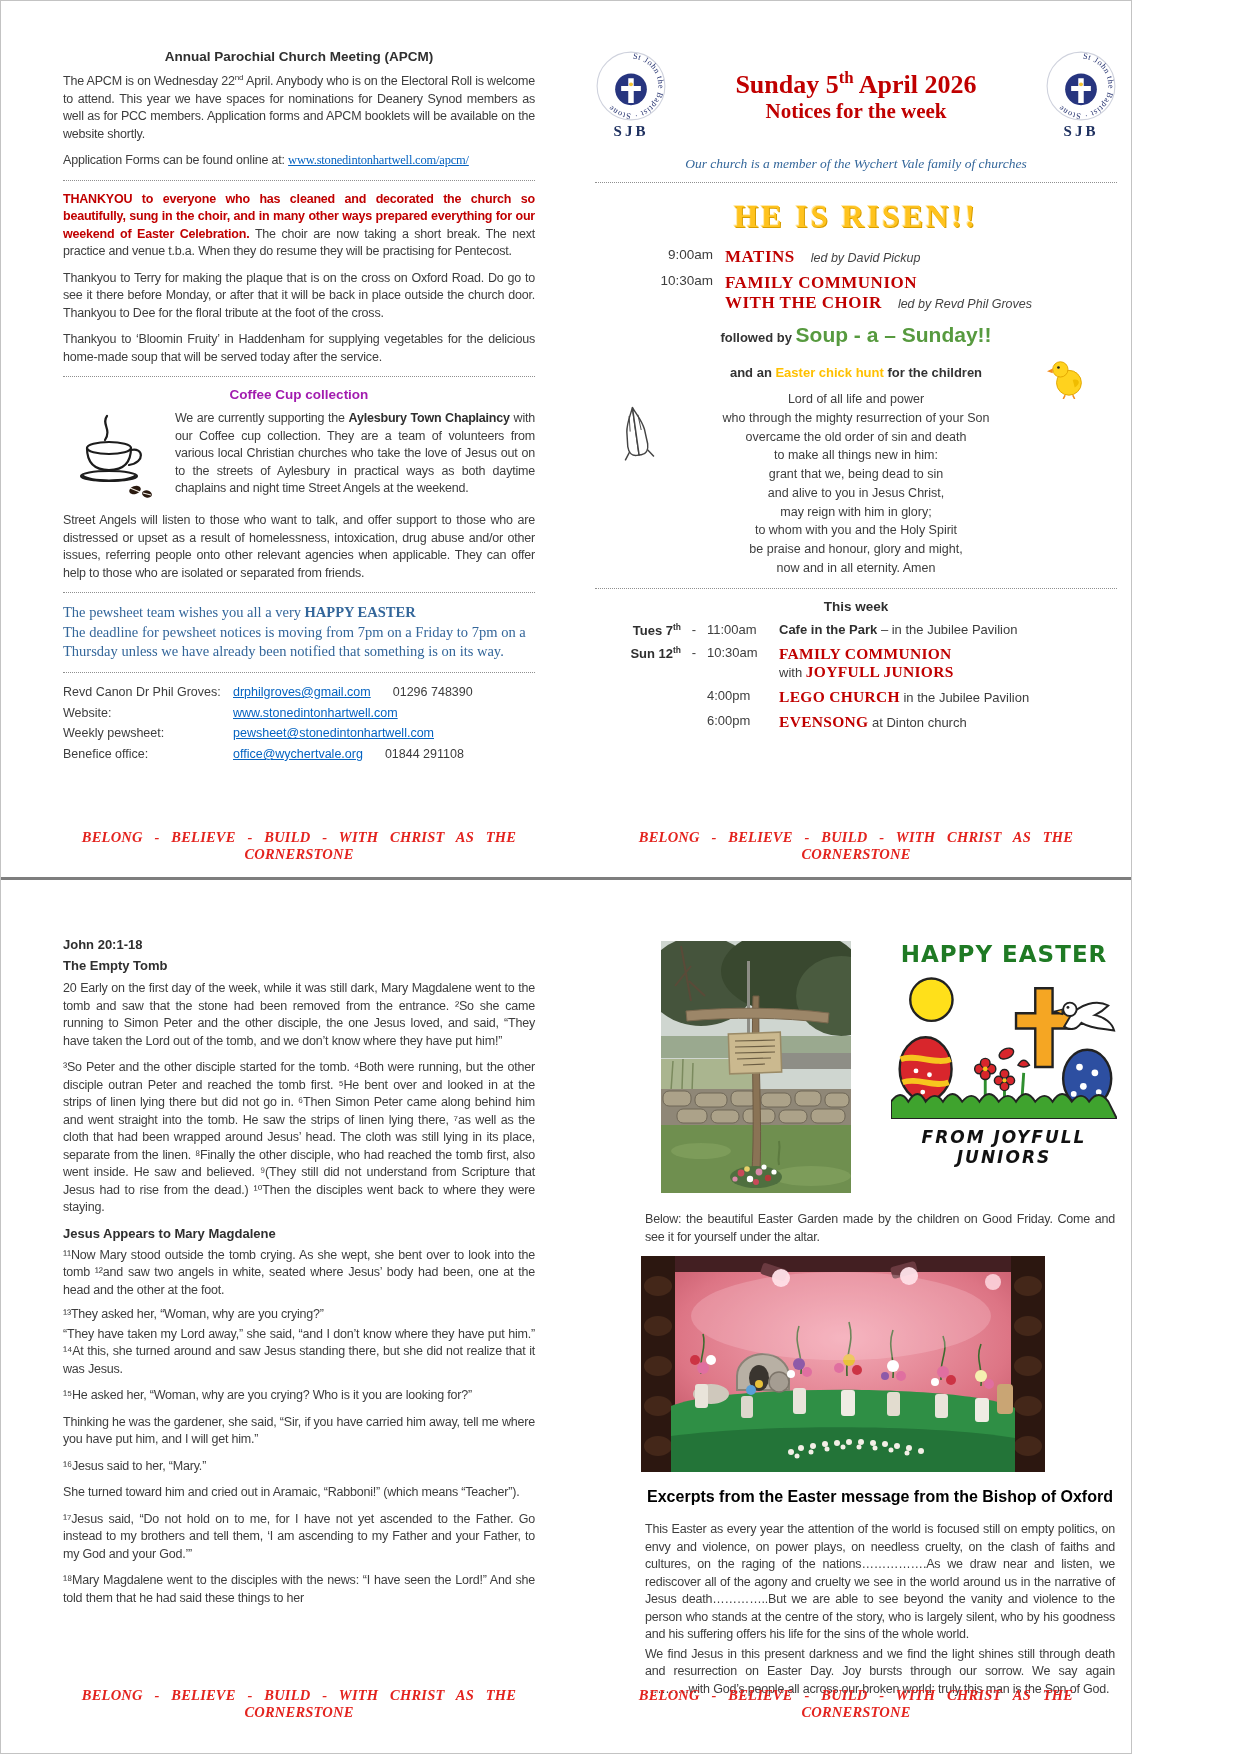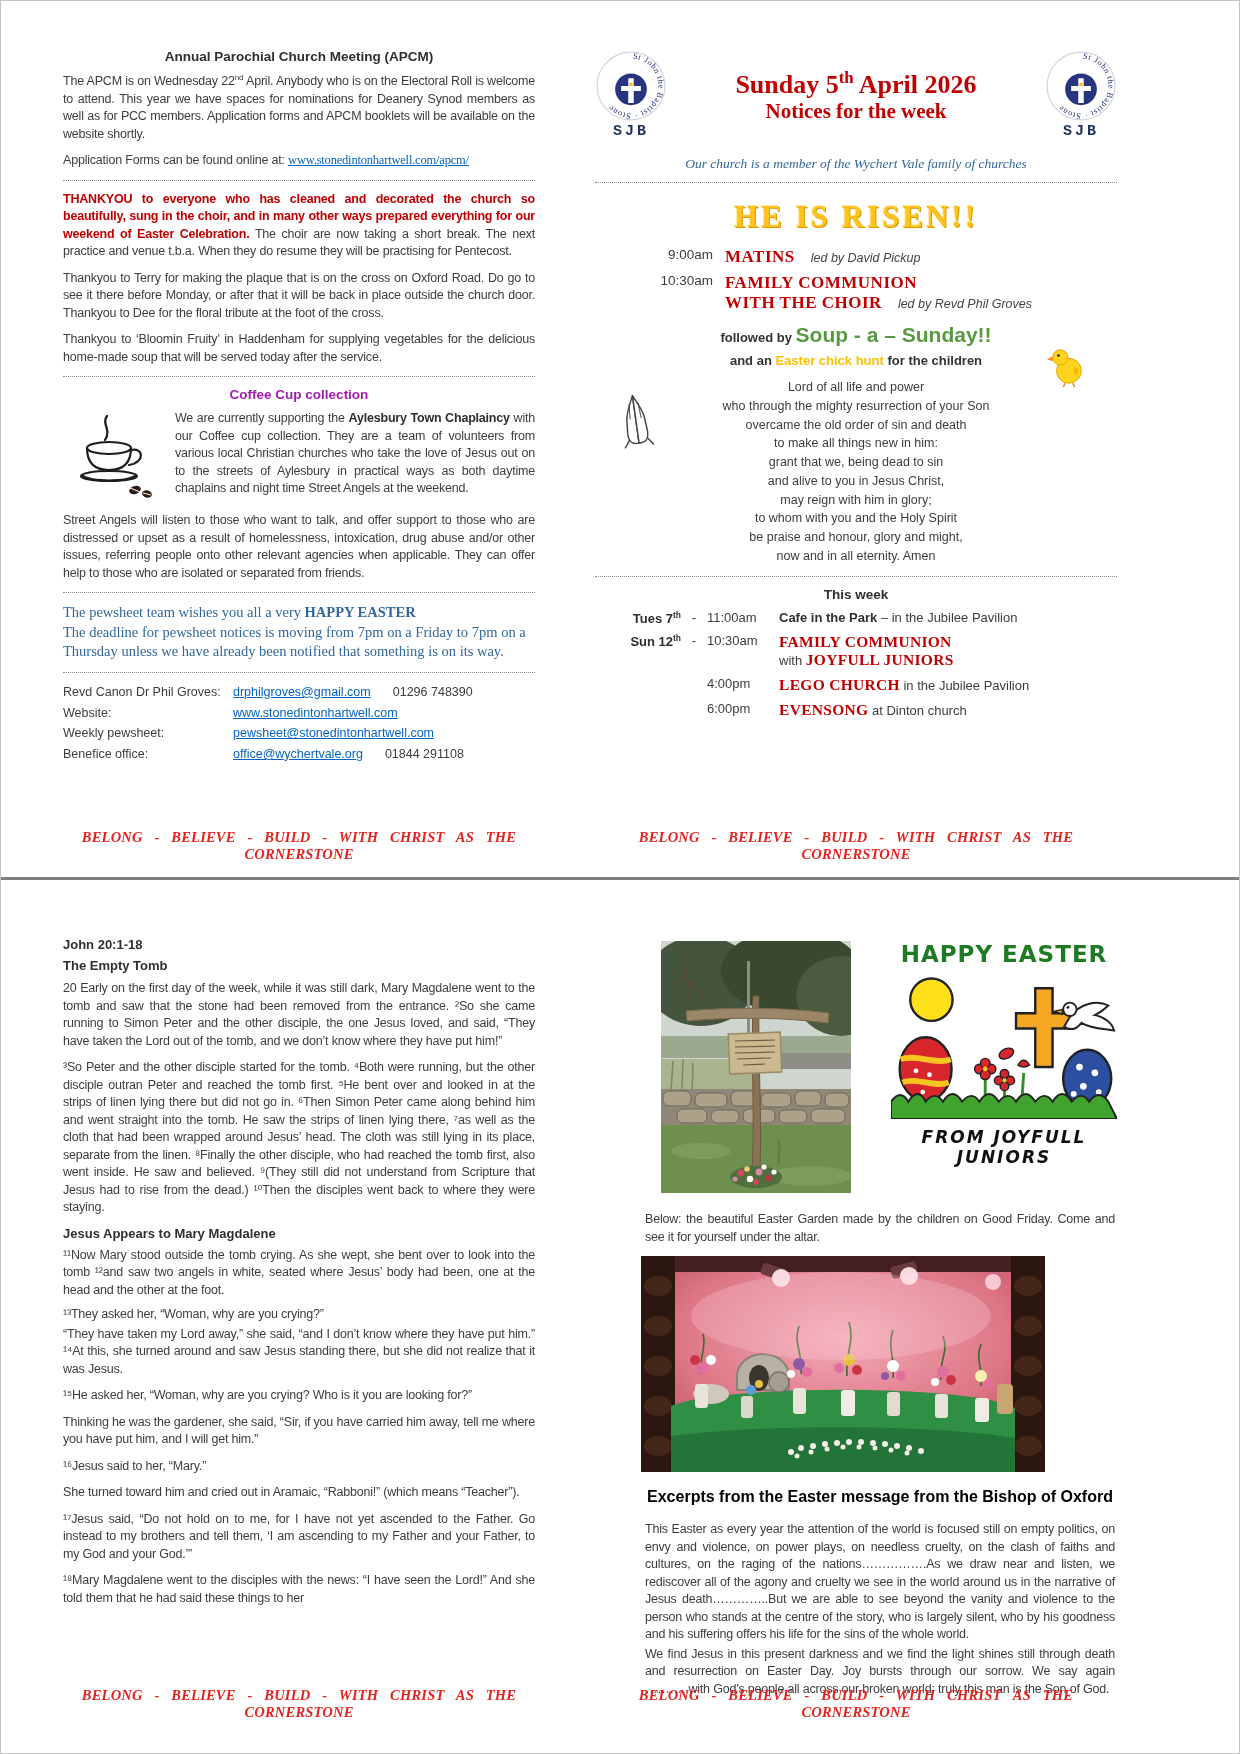--- a/index.html
+++ b/index.html
@@ -1,16 +1,16 @@
 <!DOCTYPE html>
 <html><head>
 <meta charset="utf-8">
 <style>
   html,body{margin:0;padding:0;background:#fff;}
-  .sheet{position:relative;width:1240px;height:1754px;background:#fff;border:1px solid #c3c3c3;
+  .sheet{position:relative;width:1132px;height:1754px;background:#fff;border:1px solid #c3c3c3;
          box-sizing:border-box;font-family:"Liberation Sans","DejaVu Sans",sans-serif;color:#3d3d3d;overflow:hidden;}
   .pagesep{position:absolute;left:0;top:876px;width:100%;height:3px;background:#7e7e7e;}
   .col{position:absolute;}
   #p1-left{left:62px;top:48px;width:472px;}
   #p1-right{left:594px;top:50px;width:522px;}
   #p2-left{left:62px;top:936px;width:472px;}
   #p2-right{left:594px;top:932px;width:522px;}
   .b{font-size:12.5px;line-height:1.4;letter-spacing:-0.2px;text-align:justify;margin:0 0 9px;}
   .bh{font-weight:bold;color:#2f2f2f;}
   .red{color:#C00000;font-weight:bold;}
@@ -28,32 +28,32 @@
   .crow .cp{margin-left:22px;}
   .foot{position:absolute;font-family:"Liberation Serif","DejaVu Serif",serif;font-style:italic;font-weight:bold;
         font-size:14.5px;color:#E3231E;word-spacing:8px;letter-spacing:0.2px;text-align:center;}
   #f1l{left:62px;top:828px;width:472px;}
   #f1r{left:594px;top:828px;width:522px;}
   #f2l{left:62px;top:1686px;width:472px;}
   #f2r{left:594px;top:1686px;width:522px;}
   
   .hdr{display:flex;align-items:flex-start;justify-content:space-between;}
   .badge{width:72px;text-align:center;}
-  .badge .sjb{font-family:Liberation Mono, monospace;font-weight:bold;color:#1F3160;font-size:15px;letter-spacing:3px;margin-top:-2px;}
+  .badge .sjb{font-family:Liberation Serif, serif;font-weight:bold;color:#1F3160;font-size:15px;letter-spacing:3px;margin-top:-2px;}
   .sun-title{font-family:"Liberation Serif","DejaVu Serif",serif;font-weight:bold;color:#C00000;text-align:center;padding-top:18px;}
   .sun-title .l1{font-size:26px;line-height:1.1;}
   .sun-title .l2{font-size:21px;line-height:1.2;}
   .member{font-family:"Liberation Serif","DejaVu Serif",serif;font-style:italic;color:#33669A;font-size:13.5px;text-align:center;margin-top:16px;}
   .risen{font-family:"Liberation Serif","DejaVu Serif",serif;font-weight:bold;font-size:31px;letter-spacing:3px;
          color:#FFC31E;text-align:center;margin:16px 0 12px;text-shadow:1px 1px 0 #d79d00, -1px -1px 0 #ffe9a8;}
   .svc{display:flex;margin:0 0 6px;}
   .svc .t{width:118px;flex:0 0 118px;text-align:right;padding-right:12px;font-size:13.5px;color:#3d3d3d;}
   .svcname{font-family:"Liberation Serif","DejaVu Serif",serif;font-weight:bold;color:#C00000;font-size:17px;letter-spacing:0.5px;}
   .led{font-style:italic;font-size:12.5px;color:#444;margin-left:16px;}
-  .soup-line{text-align:center;margin:10px 0 6px;}
+  .soup-line{text-align:center;margin:10px 0 18px;}
   .soup-line .fb{font-weight:bold;font-size:13px;color:#333;}
   .soup-line .soup{font-weight:bold;font-size:21px;color:#579A3F;}
   .chick-line{text-align:center;font-weight:bold;font-size:13px;color:#333;margin-bottom:10px;position:relative;}
   .chick-line .hl{color:#FFC000;}
   .chick-ico{position:absolute;right:28px;top:-8px;}
   .prayer-wrap{position:relative;margin-top:8px;}
   .pray-hands{position:absolute;left:18px;top:14px;}
   .prayer{font-size:12.5px;line-height:1.5;text-align:center;color:#3d3d3d;}
   .week-title{font-weight:bold;font-size:13.5px;text-align:center;margin:8px 0 8px;color:#2f2f2f;}
   .wkrow{display:flex;margin-bottom:7px;font-size:13px;}

